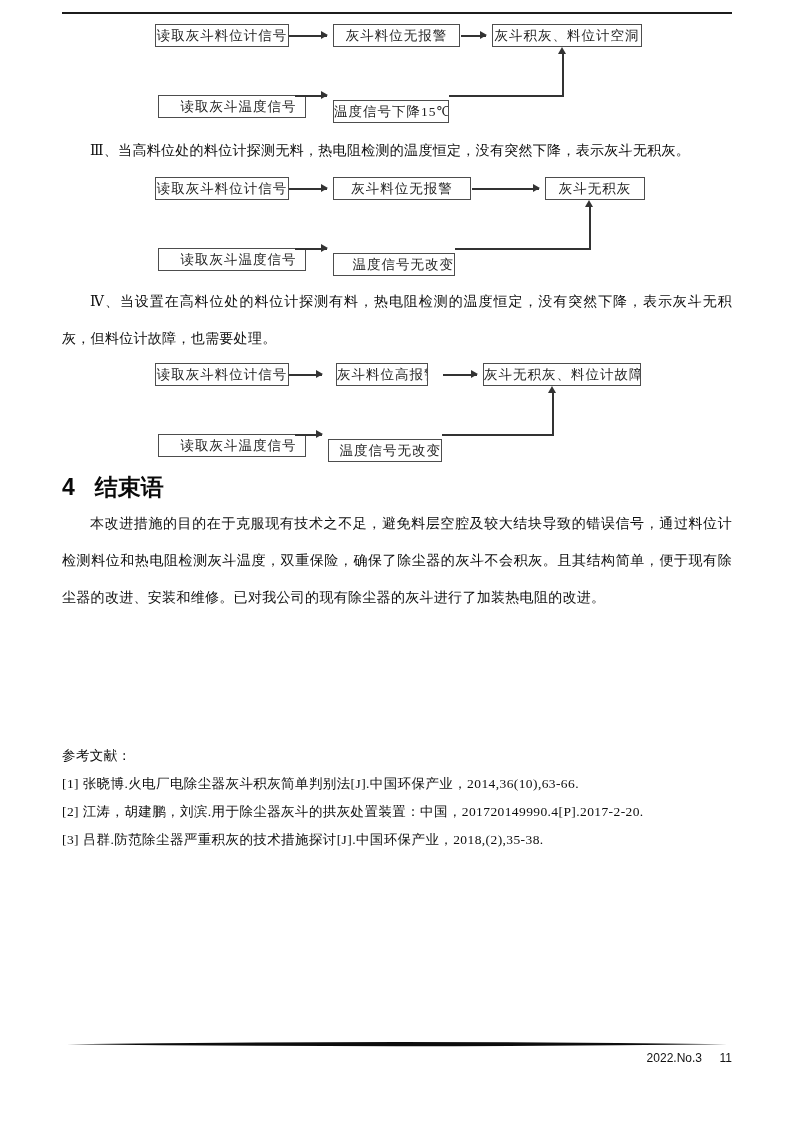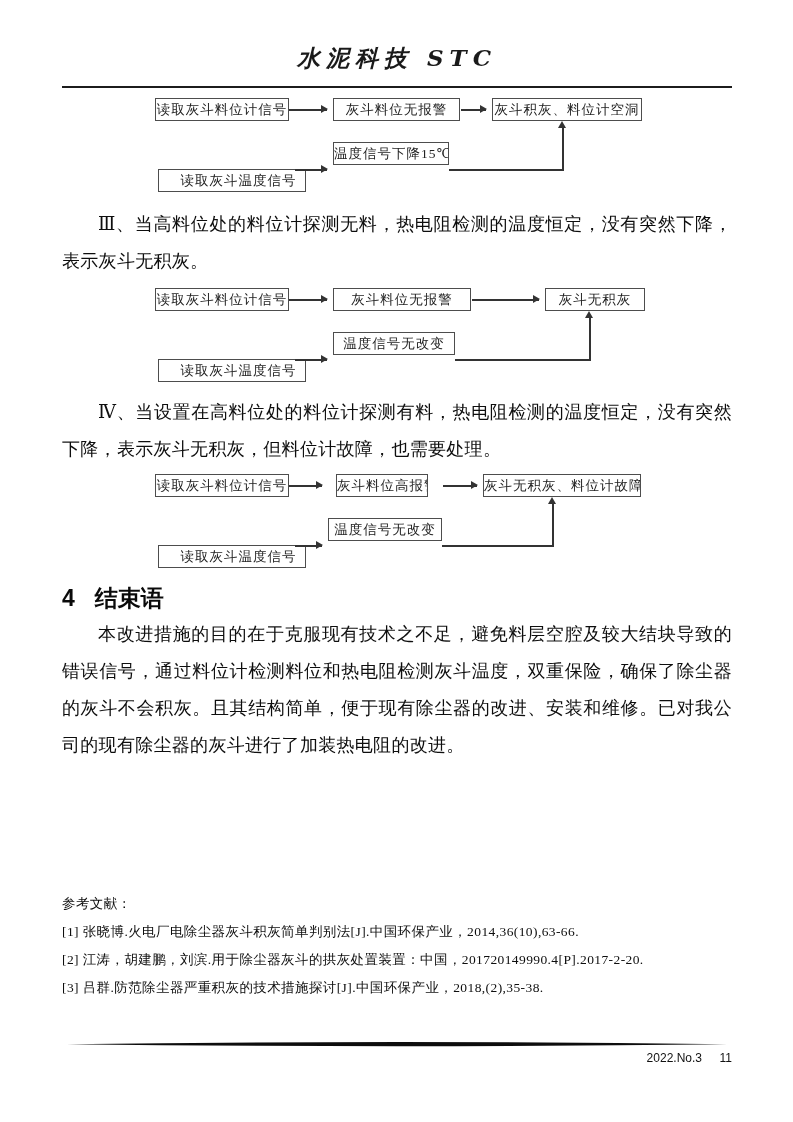--- a/index.html
+++ b/index.html
@@ -54,21 +54,21 @@
     background: #fff;
     color: #222;
     text-align: center;
     white-space: nowrap;
     letter-spacing: 1px;
     overflow: hidden;
   }
   .s1 { left: 93px;  top: 0;    width: 134px; }
   .s2 { left: 96px;  top: 71px; width: 148px; padding-left: 13px; }
   .c1 { top: 0; }
-  .c2 { top: 44px; }
+  .c2 { top: 76px; text-align: right; }
   .r  { top: 0; text-align: center; }
   .harrow {
     position: absolute;
     height: 1.5px;
     background: #333;
   }
   .harrow.head::after {
     content: "";
     position: absolute;
     right: -1px;
@@ -119,21 +119,21 @@
   .fc3 .c2 { left: 266px; width: 114px; }
   .fc3 .a1 { left: 227px; width: 33px; }
   .fc3 .a2 { left: 381px; width: 34px; }
   .fc3 .a3 { left: 233px; width: 27px; }
   .fc3 .elbow-h { left: 380px; width: 111px; }
   .fc3 .elbow-v { left: 490px; }
   .fc3 .uphead  { left: 486px; }
 
   
   .para {
-    font-size: 18px;
+    font-size: 14px;
     line-height: 37px;
     text-align: justify;
     text-indent: 2em;
     letter-spacing: 0.3px;
     color: #0e0e0e;
   }
   .para-iii { margin-top: 4px; }
   .para-iv  { margin-top: 2px; }
 
   
@@ -184,21 +184,20 @@
     right: 30px;
     top: 0;
   }
 </style>
 </head>
 <body>
 
 <div class="page">
   <div class="content">
 
-    <div class="journal-title">水泥科技 STC</div>
     <div class="header-rule"></div>
 
     <div class="flowchart fc1">
       <div class="fbox s1">读取灰斗料位计信号</div>
       <div class="harrow head a1"></div>
       <div class="fbox c1">灰斗料位无报警</div>
       <div class="harrow head a2"></div>
       <div class="fbox r">灰斗积灰、料位计空洞</div>
       <div class="fbox s2">读取灰斗温度信号</div>
       <div class="harrow head a3"></div>

